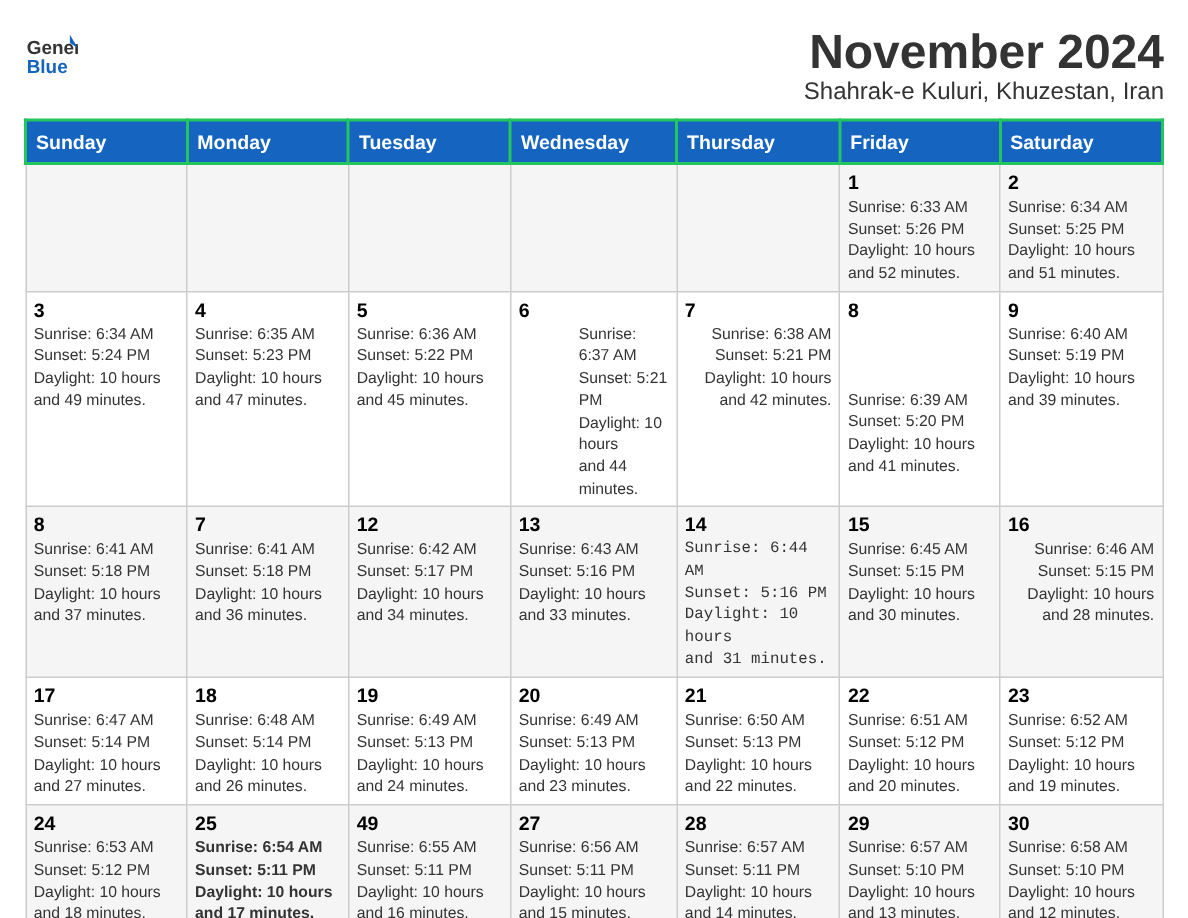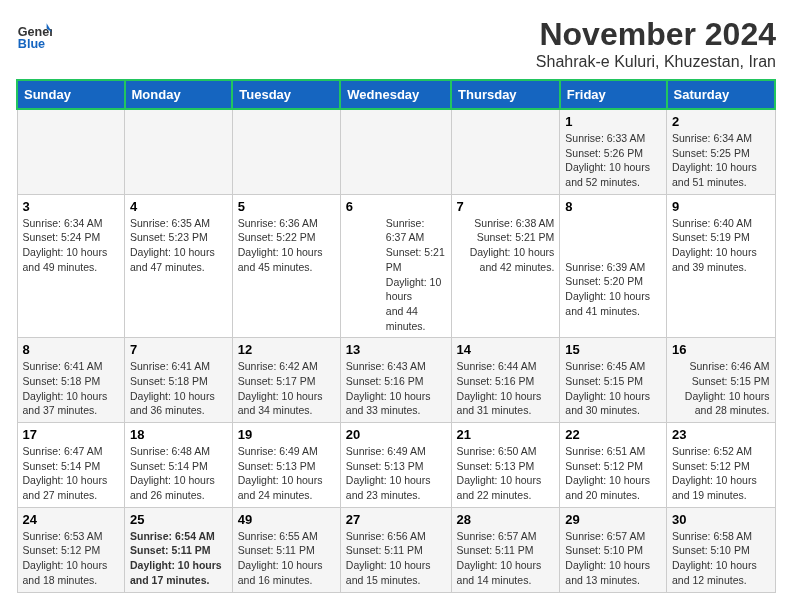--- a/index.html
+++ b/index.html
@@ -208,21 +208,21 @@
         </td>
         <td>
           <span class="day-num">13</span>
           <div class="day-info" style="white-space: pre-line;">Sunrise: 6:43 AM
 Sunset: 5:16 PM
 Daylight: 10 hours
 and 33 minutes.</div>
         </td>
         <td>
           <span class="day-num">14</span>
-          <div class="day-info" style="white-space: pre-line;">Sunrise: 6:44 AM
+          <div class="day-info" style="white-space: pre-line; font-family: Liberation Mono, monospace;">Sunrise: 6:44 AM
 Sunset: 5:16 PM
 Daylight: 10 hours
 and 31 minutes.</div>
         </td>
         <td>
           <span class="day-num">15</span>
           <div class="day-info" style="white-space: pre-line;">Sunrise: 6:45 AM
 Sunset: 5:15 PM
 Daylight: 10 hours
 and 30 minutes.</div>

